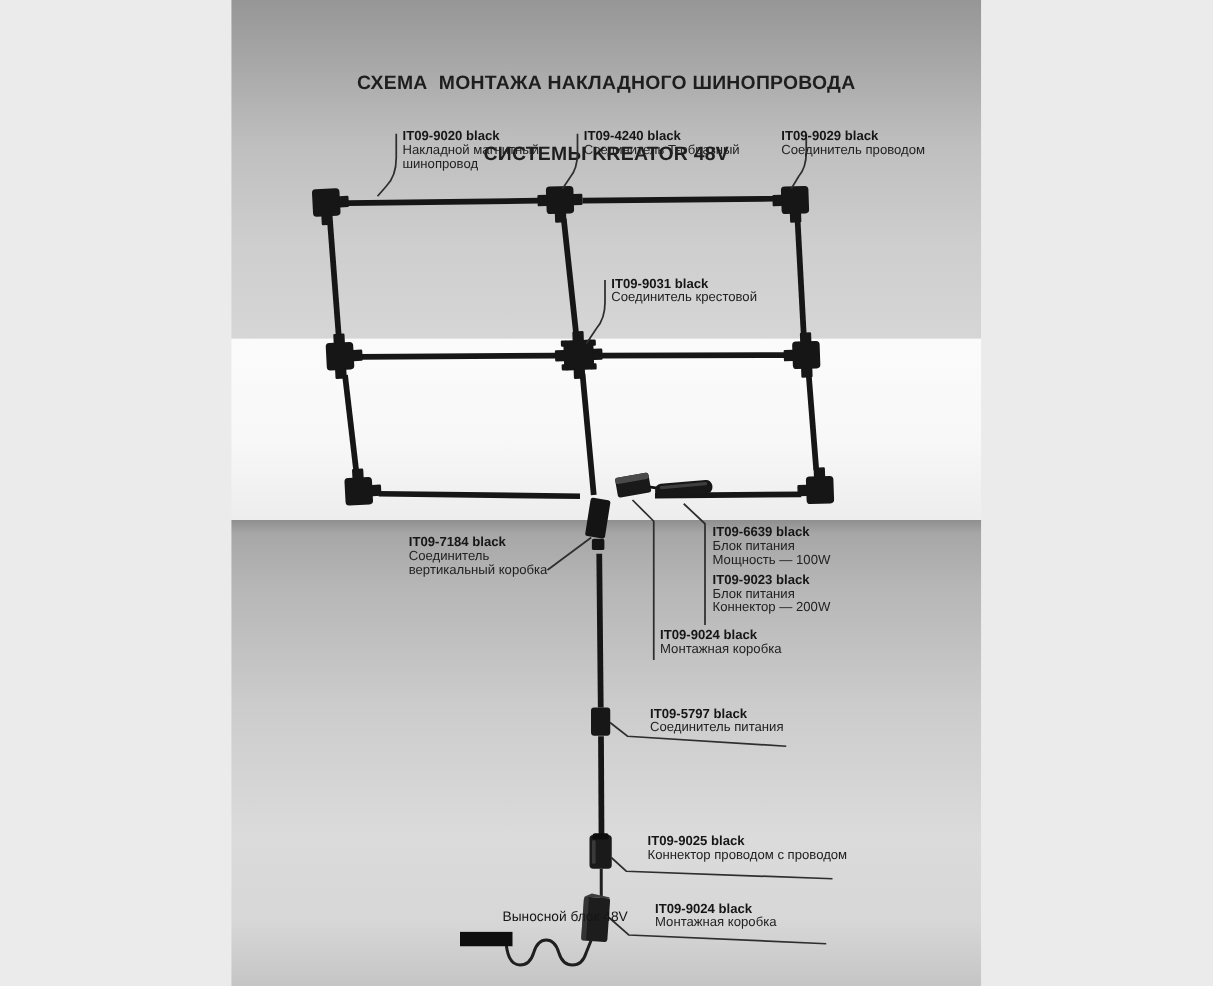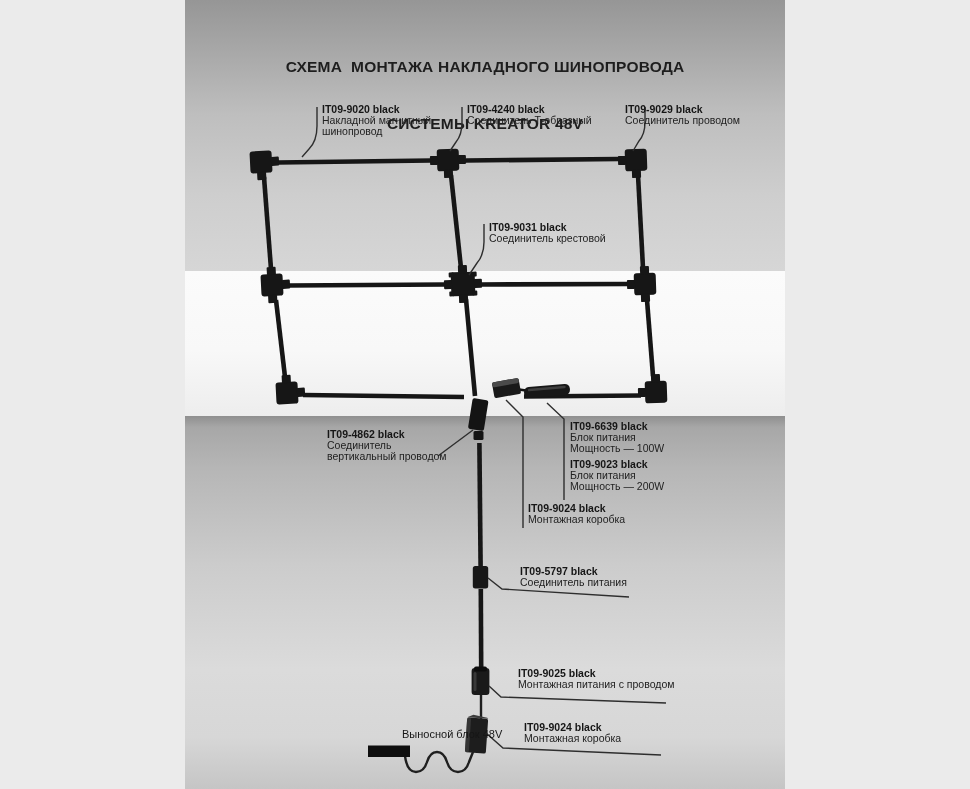--- a/index.html
+++ b/index.html
@@ -186,50 +186,50 @@
     <div class="part">IT09-9029 black</div>
     <div>Соединитель проводом</div>
   </div>
 
   <div class="callout" style="left:304px;top:222px">
     <div class="part">IT09-9031 black</div>
     <div>Соединитель крестовой</div>
   </div>
 
   <div class="callout" style="left:142px;top:429px">
-    <div class="part">IT09-4862 black</div>
+    <div class="part">IT09-7184 black</div>
     <div>Соединитель</div>
-    <div>вертикальный проводом</div>
+    <div>вертикальный коробка</div>
   </div>
 
   <div class="callout" style="left:385px;top:421px">
     <div class="part">IT09-6639 black</div>
     <div>Блок питания</div>
     <div>Мощность — 100W</div>
   </div>
 
   <div class="callout" style="left:385px;top:459px">
     <div class="part">IT09-9023 black</div>
     <div>Блок питания</div>
-    <div>Мощность — 200W</div>
+    <div>Коннектор — 200W</div>
   </div>
 
   <div class="callout" style="left:343px;top:503px">
     <div class="part">IT09-9024 black</div>
     <div>Монтажная коробка</div>
   </div>
 
   <div class="callout" style="left:335px;top:566px">
     <div class="part">IT09-5797 black</div>
     <div>Соединитель питания</div>
   </div>
 
   <div class="callout" style="left:333px;top:668px">
     <div class="part">IT09-9025 black</div>
-    <div>Монтажная питания с проводом</div>
+    <div>Коннектор проводом с проводом</div>
   </div>
 
   <div class="callout" style="left:339px;top:722px">
     <div class="part">IT09-9024 black</div>
     <div>Монтажная коробка</div>
   </div>
 
   <div class="plain-label" style="left:184px;top:728px">Выносной блок 48V</div>
 
 </div>

